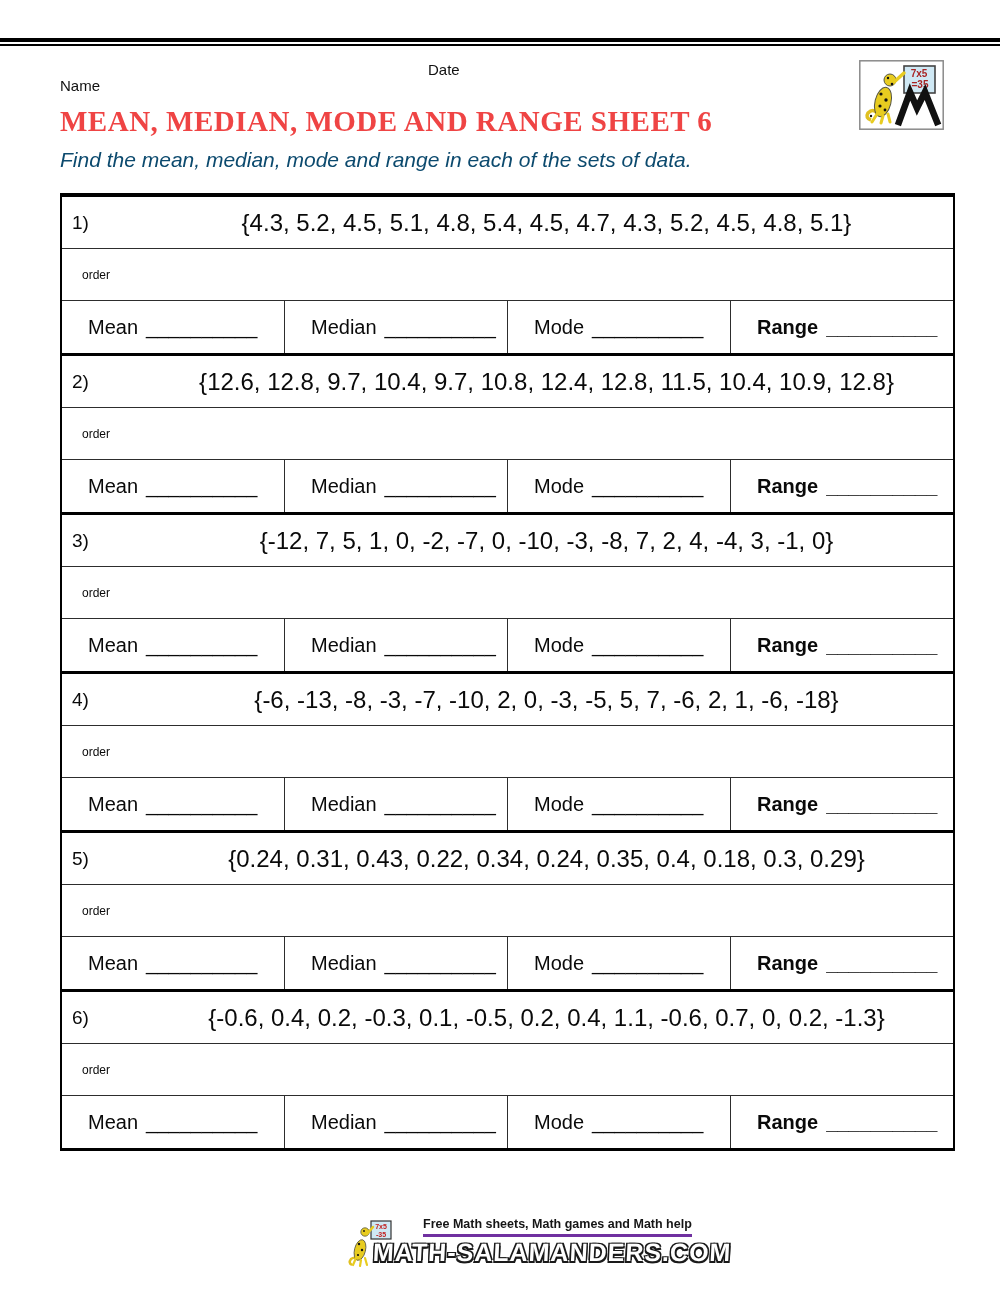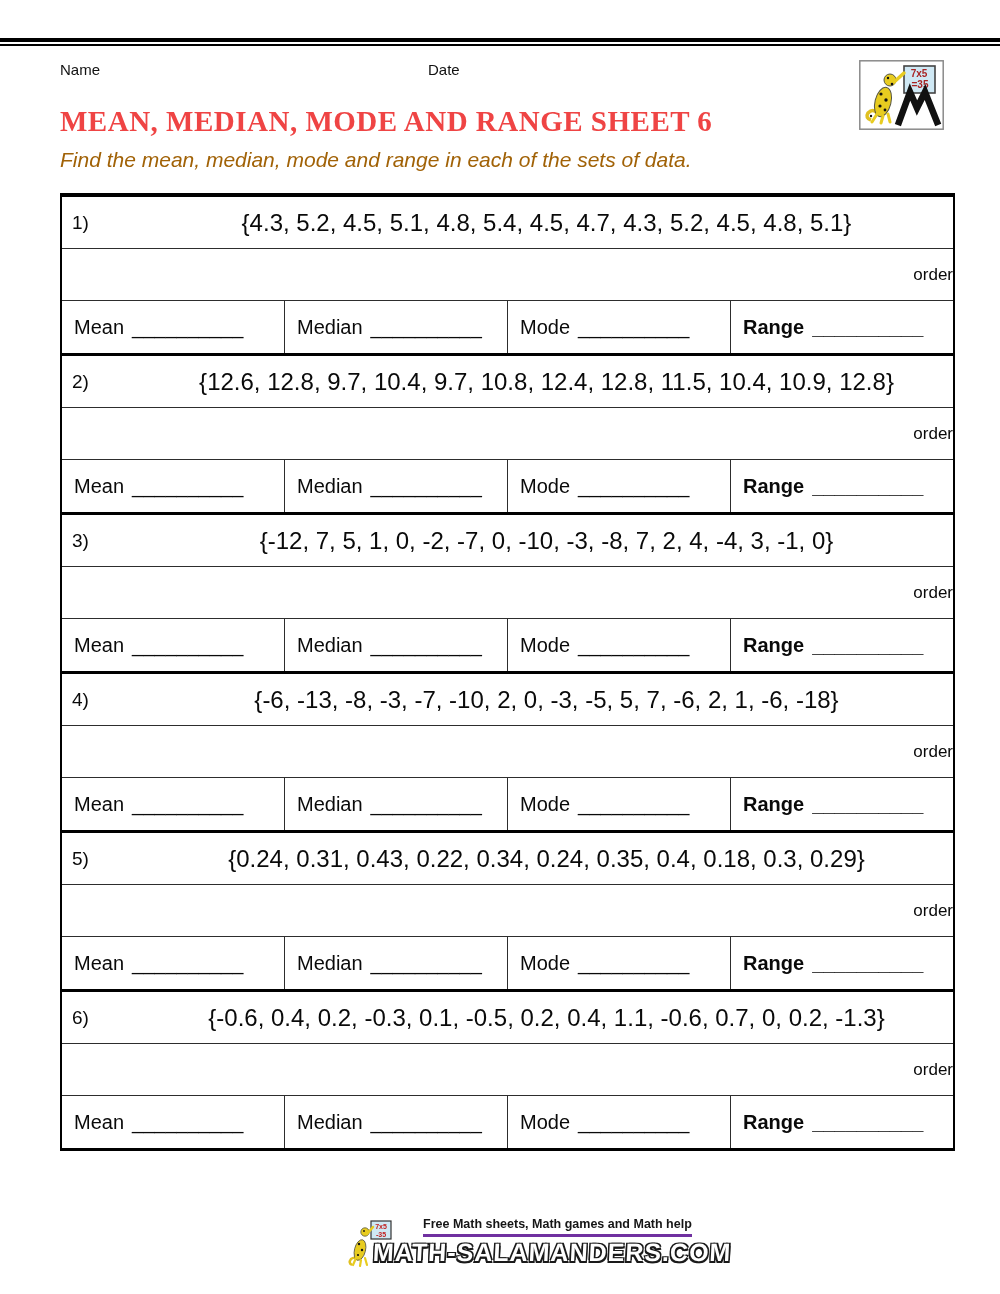--- a/index.html
+++ b/index.html
@@ -8,50 +8,50 @@
     font-family:"Liberation Sans", sans-serif;
     position:relative;overflow:hidden;
   }
   
   .top-rule{
     margin-top:38px;height:2px;
     border-top:4px solid #000;border-bottom:2px solid #000;
   }
   
   .header-row{position:relative;height:20px;margin-top:15px;font-size:15px;color:#111;}
-  .name-label{position:absolute;left:60px;top:0;}
+  .name-label{position:absolute;left:60px;top:16px;}
   .date-label{position:absolute;left:428px;top:0;}
   
   .corner-logo{position:absolute;top:60px;left:859px;width:85px;height:70px;}
   
   .page-title{
     margin:24px 5px 0 60px;
     font-family:"Liberation Serif", serif;
     font-size:29px;font-weight:bold;color:#ef4444;letter-spacing:.5px;
   }
   .instruction{
     margin:10px 0 0 60px;
-    font-style:italic;font-size:21px;color:#a16207;
+    font-style:italic;font-size:21px;color:#0c4a6e;
   }
   
   .ws-table{
     margin:21px 0 0 60px;width:895px;box-sizing:border-box;
     border:2px solid #000;border-top:4px solid #000;border-bottom:3px solid #000;
   }
   .problem-block{border-bottom:3px solid #000;}
   .problem-block:last-child{border-bottom:none;}
   .row{box-sizing:border-box;height:52px;display:flex;align-items:center;}
   .row-data{border-bottom:1px solid #2d2d2d;}
-  .row-order{border-bottom:1px solid #2d2d2d;font-size:17px;padding-left:4px;justify-content:flex-end;}
+  .row-order{border-bottom:1px solid #2d2d2d;font-size:12px;padding-left:20px;}
   .problem-number{width:78px;padding-left:10px;font-size:19px;flex:0 0 auto;box-sizing:border-box;}
   .data-set{flex:1;text-align:center;font-size:24px;padding-right:78px0;}
   .row-stats{padding:0;}
   .stat-cell{
     flex:1;height:100%;display:flex;align-items:center;
-    padding-left:12px;box-sizing:border-box;font-size:20px;
+    padding-left:26px;box-sizing:border-box;font-size:20px;
     border-right:1px solid #2d2d2d;white-space:nowrap;overflow:hidden;
   }
   .stat-cell:last-child{border-right:none;font-weight:bold;}
   .stat-label{margin-right:8px;}
   .answer-blank{letter-spacing:0;}
   
   .footer{
     position:relative;width:306px;margin:66px auto 0;height:60px;
   }
   .footer-icon{position:absolute;left:0;top:2px;width:48px;height:52px;}

